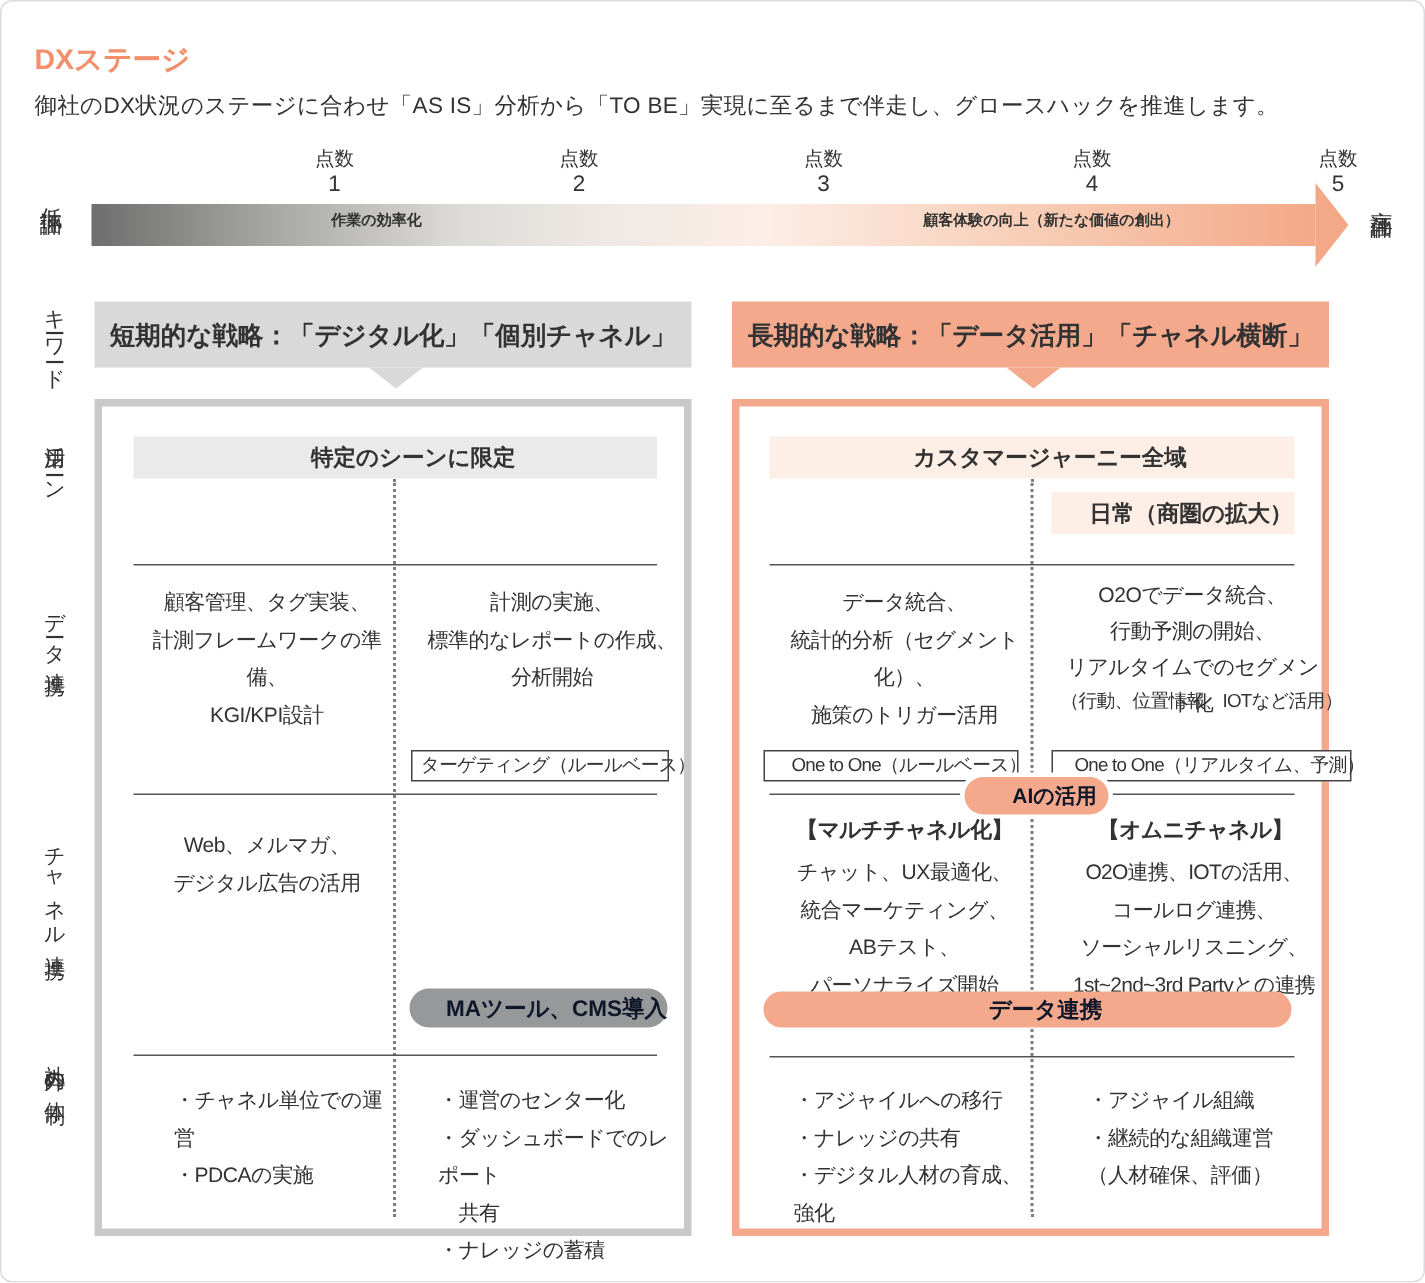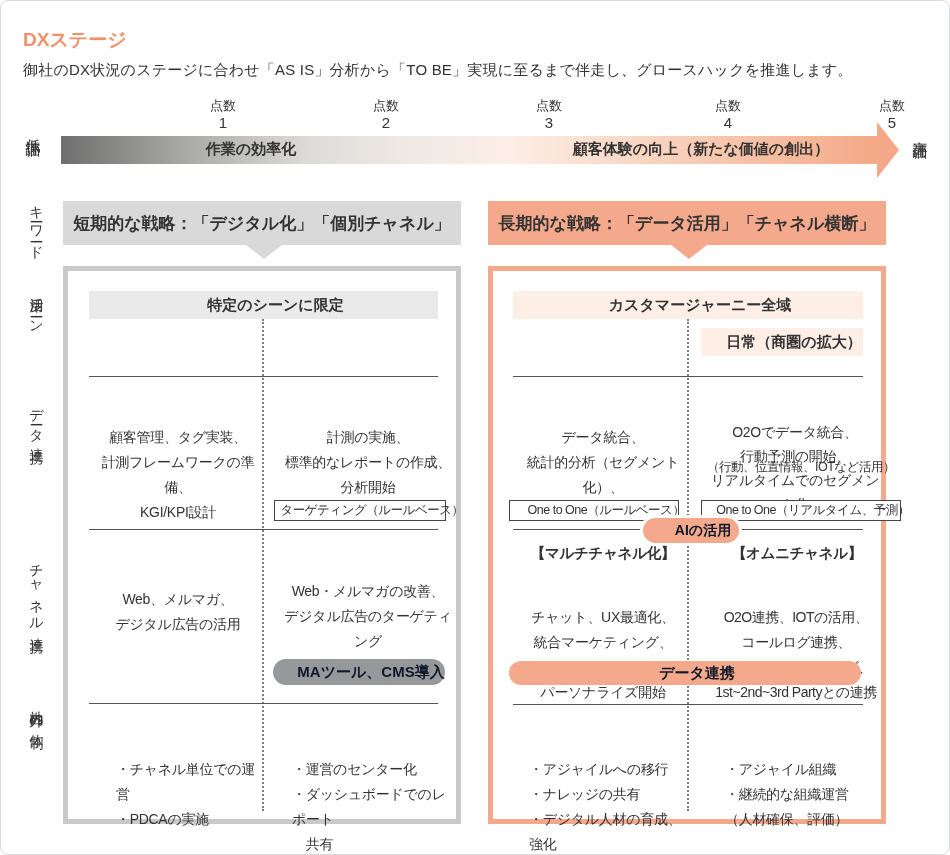--- a/index.html
+++ b/index.html
@@ -16,21 +16,21 @@
   .subtitle{position:absolute;left:22px;top:60px;font-size:15px;letter-spacing:.2px;}
 
   
   .tick{position:absolute;top:96px;transform:translateX(-50%);text-align:center;line-height:17px;}
   .tick .t-label{font-size:13px;display:block;}
   .tick .t-num{font-size:15px;display:block;}
   .bar{position:absolute;left:60px;top:135px;width:816px;height:28px;
        background:linear-gradient(to right,#6e6e6e 0%,#a8a8a6 15%,#dcdbd9 30%,#efe9e4 42%,#fceee6 55%,#f8d0ba 75%,#f3a987 100%);}
   .bar-arrow{position:absolute;left:876px;top:121px;width:0;height:0;
        border-top:28px solid transparent;border-bottom:28px solid transparent;border-left:22px solid #F3A987;}
-  .bar-label{position:absolute;top:139px;font-size:15px;font-weight:600;text-align:center;}
+  .bar-label{position:absolute;top:139px;font-size:10px;font-weight:600;text-align:center;}
   .bar-label.left{left:160px;width:180px;}
   .bar-label.right{left:540px;width:320px;}
 
   
   .vlabel{position:absolute;writing-mode:vertical-rl;text-orientation:upright;
           font-size:14px;letter-spacing:2px;line-height:16px;}
   .vlabel.eval{font-size:15px;}
 
   
   .kw{position:absolute;top:200px;width:398px;height:44px;display:flex;align-items:center;justify-content:center;
@@ -46,21 +46,21 @@
   .panel{position:absolute;top:265px;width:398px;height:558px;background:#fff;border:5px solid;}
   .panel.short{left:62px;border-color:var(--border-gray);}
   .panel.long{left:487px;border-color:var(--salmon);}
   .panel>*{position:absolute;padding-left:24px;}
   .banner{height:28px;display:flex;align-items:center;justify-content:center;
           font-size:15px;font-weight:bold;}
   .banner.gray{background:var(--gray-banner);}
   .banner.peach{background:var(--salmon-light);}
   .vdots{left:194px;top:48px;height:492px;width:0;border-left:2px dotted #7d7d7d;}
   .hline{height:0;border-top:1px solid var(--line);left:21px;width:349px;}
-  .cell{font-size:14px;line-height:25px;letter-spacing:-.3px;white-space:pre-line;text-align:center;margin-top:36px;}
+  .cell{font-size:14px;line-height:25px;letter-spacing:-.3px;white-space:pre-line;text-align:center;}
   .cell.bullets{text-align:left;}
   .cell-title{font-size:14.5px;font-weight:bold;text-align:center;letter-spacing:-.3px;}
   .tag{height:21px;border:1px solid #444;background:#fff;display:flex;align-items:center;justify-content:center;
        font-size:12.5px;letter-spacing:-.5px;white-space:nowrap;margin-top:12px;}
   .pill{display:flex;align-items:center;justify-content:center;color:#0f172a;font-weight:bold;border-radius:14px;}
   .pill.ma{left:205px;top:388px;width:172px;height:26px;background:var(--gray-pill);font-size:15px;}
   .pill.ai{left:150px;top:247px;width:96px;height:25px;background:var(--salmon);font-size:14px;
            box-shadow:0 0 0 3px #fff;border-radius:13px;}
   .pill.data{left:16px;top:390px;width:352px;height:24px;background:var(--salmon);font-size:15px;border-radius:12px;}
   .note{font-size:12.5px;letter-spacing:-.5px;white-space:nowrap;text-align:center;}
@@ -120,23 +120,20 @@
 計測フレームワークの準備、
 KGI/KPI設計</div>
     <div class="cell" style="left:190px;top:118px;width:196px">計測の実施、
 標準的なレポートの作成、
 分析開始</div>
     <div class="tag" style="left:206px;top:217px;width:172px">ターゲティング（ルールベース）</div>
 
     <div class="hline" style="top:258px"></div>
     <div class="cell" style="left:4px;top:280px;width:188px">Web、メルマガ、
 デジタル広告の活用</div>
-    <div class="cell" style="left:190px;top:272px;width:196px">Web・メルマガの改善、
-デジタル広告のターゲティング
-SNS、APP開始</div>
     <div class="pill ma">MAツール、CMS導入</div>
 
     <div class="hline" style="top:432px"></div>
     <div class="cell bullets" style="left:24px;top:450px;width:170px">・チャネル単位での運営
 ・PDCAの実施</div>
     <div class="cell bullets" style="left:200px;top:450px;width:188px">・運営のセンター化
 ・ダッシュボードでのレポート
 　共有
 ・ナレッジの蓄積</div>
   </div>

